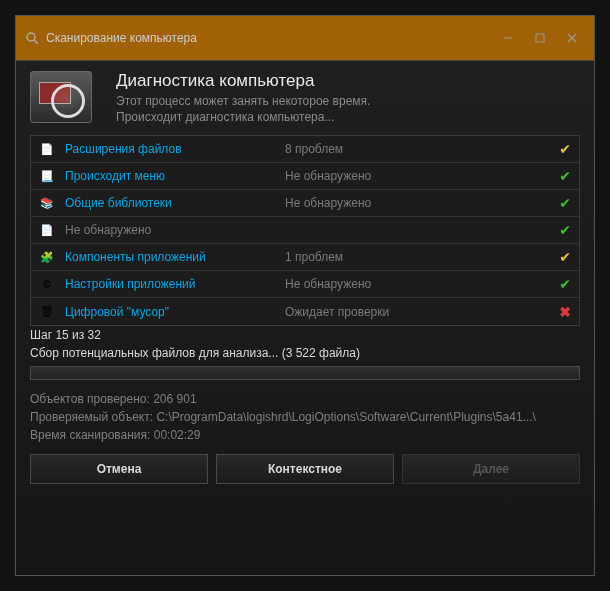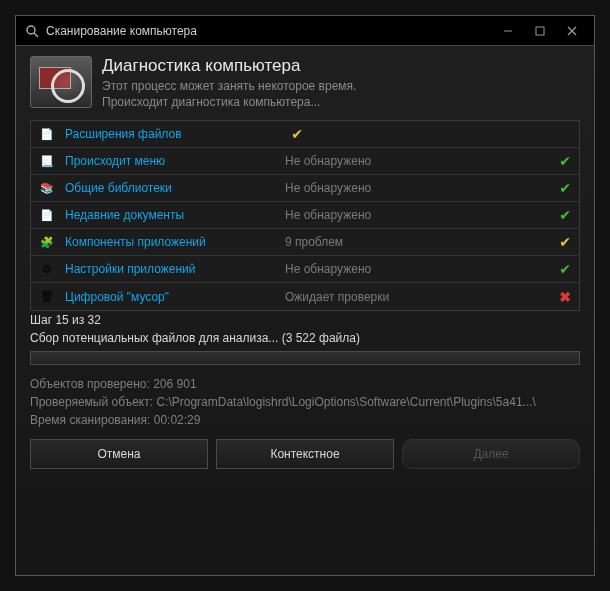--- a/index.html
+++ b/index.html
@@ -13,22 +13,22 @@
   }
   .window {
     width: 580px;
     height: 561px;
     background: #1a1a1a;
     border: 1px solid #555;
     display: flex;
     flex-direction: column;
   }
   .titlebar {
-    height: 30px;
-    background: #000000;
+    height: 45px;
+    background: #a16207;
     display: flex;
     align-items: center;
     padding: 0 8px;
     border-bottom: 1px solid #444;
   }
   .titlebar-icon {
     width: 16px; height: 16px; margin-right: 6px;
     display: inline-flex; align-items: center; justify-content: center;
   }
   .titlebar-title { color: #ccc; font-size: 12px; flex: 1; }
@@ -41,21 +41,21 @@
   }
 
   .content {
     flex: 1;
     background: linear-gradient(#1f1f1f, #161616);
     padding: 10px 14px 12px 14px;
     display: flex;
     flex-direction: column;
   }
 
-  .header-row { display: flex; align-items: flex-start; gap: 10px; margin-bottom: 10px; }
+  .header-row { display: flex; align-items: flex-start; gap: 24px; margin-bottom: 10px; }
   .big-icon {
     width: 62px; height: 52px;
     background: linear-gradient(#5a5a5a,#2a2a2a);
     border: 1px solid #666;
     border-radius: 3px;
     display: flex; align-items: center; justify-content: center;
     position: relative;
   }
   .big-icon::after{
     content:"";
@@ -110,32 +110,33 @@
     border: 1px solid #4a4a4a;
     margin: 6px 0 10px 0;
   }
 
   .stats p { color: #7f7f7f; font-size: 12px; line-height: 1.5; white-space: nowrap; overflow: hidden; text-overflow: ellipsis; }
 
   .buttons {
     display: flex;
     gap: 8px;
     margin-top: 10px;
+    font-weight: bold;
   }
   .btn {
     flex: 1;
     height: 30px;
     background: linear-gradient(#282828,#1c1c1c);
     border: 1px solid #4a4a4a;
     color: #d8d8d8;
     font-size: 12px;
     display: flex; align-items: center; justify-content: center;
     cursor: pointer;
   }
-  .btn.disabled { color: #555; border-color: #333; cursor: default; border-radius: 10px; }
+  .btn.disabled { color: #555; border-color: #333; cursor: default; }
 </style>
 </head>
 <body>
 
 <div class="window">
 
   <div class="titlebar">
     <span class="titlebar-icon">
       <svg width="14" height="14" viewBox="0 0 14 14">
           <circle cx="6" cy="6" r="4" fill="none" stroke="#aaa" stroke-width="1.5"></circle>
@@ -171,44 +172,44 @@
         <h1>Диагностика компьютера</h1>
         <p>Этот процесс может занять некоторое время.</p>
         <p>Происходит диагностика компьютера...</p>
       </div>
     </div>
 
     <div class="list" id="scan-list">
         <div class="row">
           <span class="row-icon">📄</span>
           <span class="row-label">Расширения файлов</span>
+          <span class="row-status">8 проблем</span>
           <span class="row-mark mark-yellow">✔</span>
         </div>
         <div class="row">
           <span class="row-icon">📃</span>
           <span class="row-label">Происходит меню</span>
           <span class="row-status">Не обнаружено</span>
           <span class="row-mark mark-green">✔</span>
         </div>
         <div class="row">
           <span class="row-icon">📚</span>
           <span class="row-label">Общие библиотеки</span>
           <span class="row-status">Не обнаружено</span>
           <span class="row-mark mark-green">✔</span>
         </div>
         <div class="row">
           <span class="row-icon">📄</span>
-          <span class="row-label">Недавние документы</span>
           <span class="row-status">Не обнаружено</span>
           <span class="row-mark mark-green">✔</span>
         </div>
         <div class="row">
           <span class="row-icon">🧩</span>
           <span class="row-label">Компоненты приложений</span>
-          <span class="row-status">9 проблем</span>
+          <span class="row-status">1 проблем</span>
           <span class="row-mark mark-yellow">✔</span>
         </div>
         <div class="row">
           <span class="row-icon">⚙</span>
           <span class="row-label">Настройки приложений</span>
           <span class="row-status">Не обнаружено</span>
           <span class="row-mark mark-green">✔</span>
         </div>
         <div class="row">
           <span class="row-icon">🗑</span>

